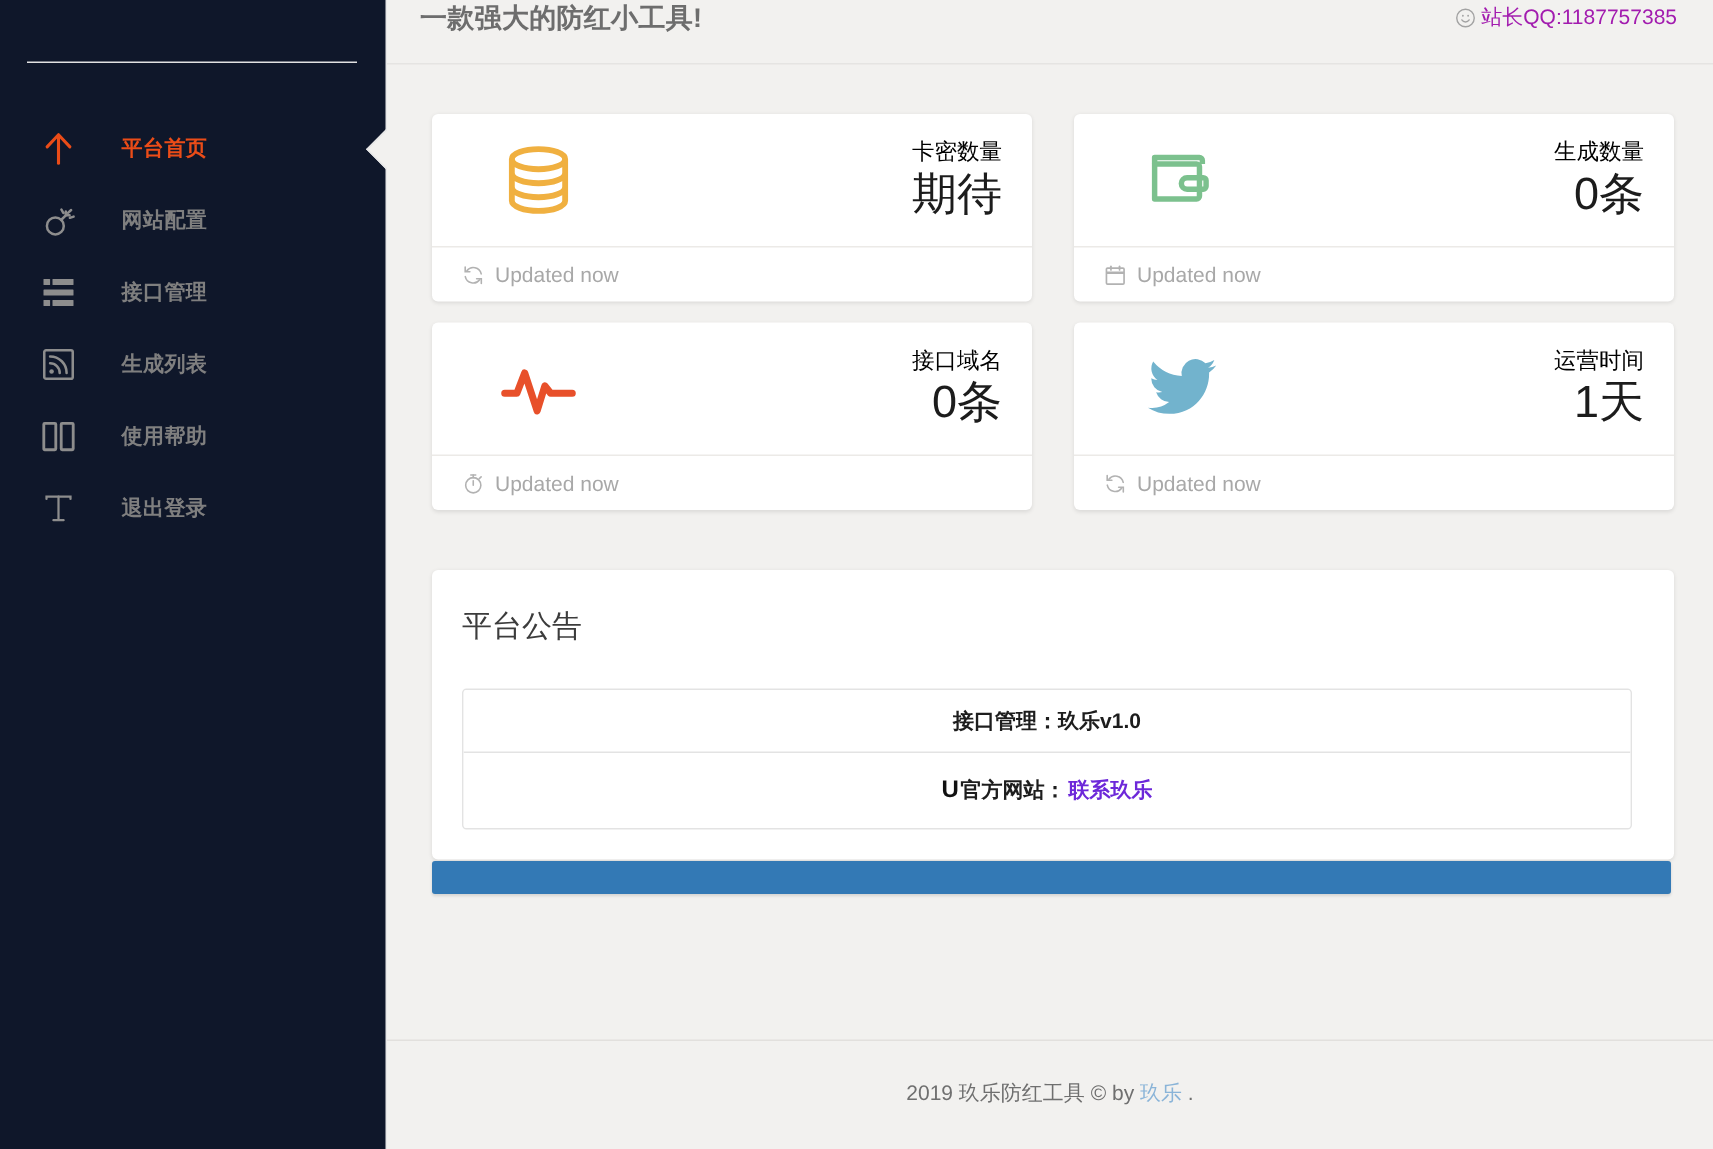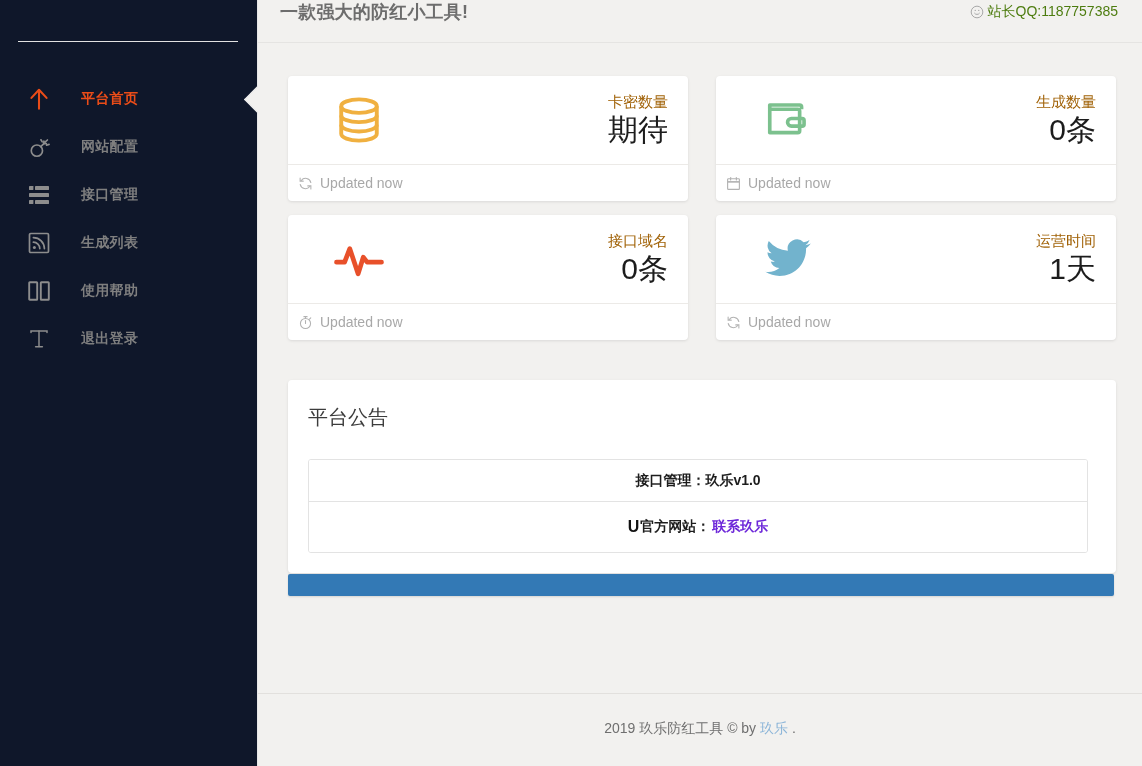--- a/index.html
+++ b/index.html
@@ -107,21 +107,21 @@
     color: #6d6d6d;
     letter-spacing: 0.2px;
     white-space: nowrap;
   }
   .topbar-right {
     position: absolute;
     right: 24px; top: 3px;
     display: flex;
     align-items: center;
     font-size: 14px;
-    color: #4d7c0f;
+    color: #a21caf;
     white-space: nowrap;
   }
   .topbar-right .smiley {
     margin-right: 4px;
     display: inline-flex;
     align-items: center;
     color: #a3a3a3;
   }
 
   
@@ -156,36 +156,36 @@
     justify-content: center;
     height: 64px;
   }
   .card-figures {
     flex: 1;
     text-align: right;
     padding-right: 4px;
   }
   .card-label {
     font-size: 15px;
-    color: #a16207;
+    color: #000000;
     line-height: 20px;
     white-space: nowrap;
   }
   .card-value {
     font-size: 30px;
     color: #1c1c1c;
     line-height: 36px;
     white-space: nowrap;
   }
   .card-footer {
     border-top: 1px solid #eceae7;
     height: 36px;
     display: flex;
     align-items: center;
-    padding-left: 10px;
+    padding-left: 20px;
     color: #a8a8a8;
     font-size: 14px;
   }
   .card-footer .foot-icon {
     display: inline-flex;
     align-items: center;
     margin-right: 7px;
     color: #b2b2b2;
   }
 

